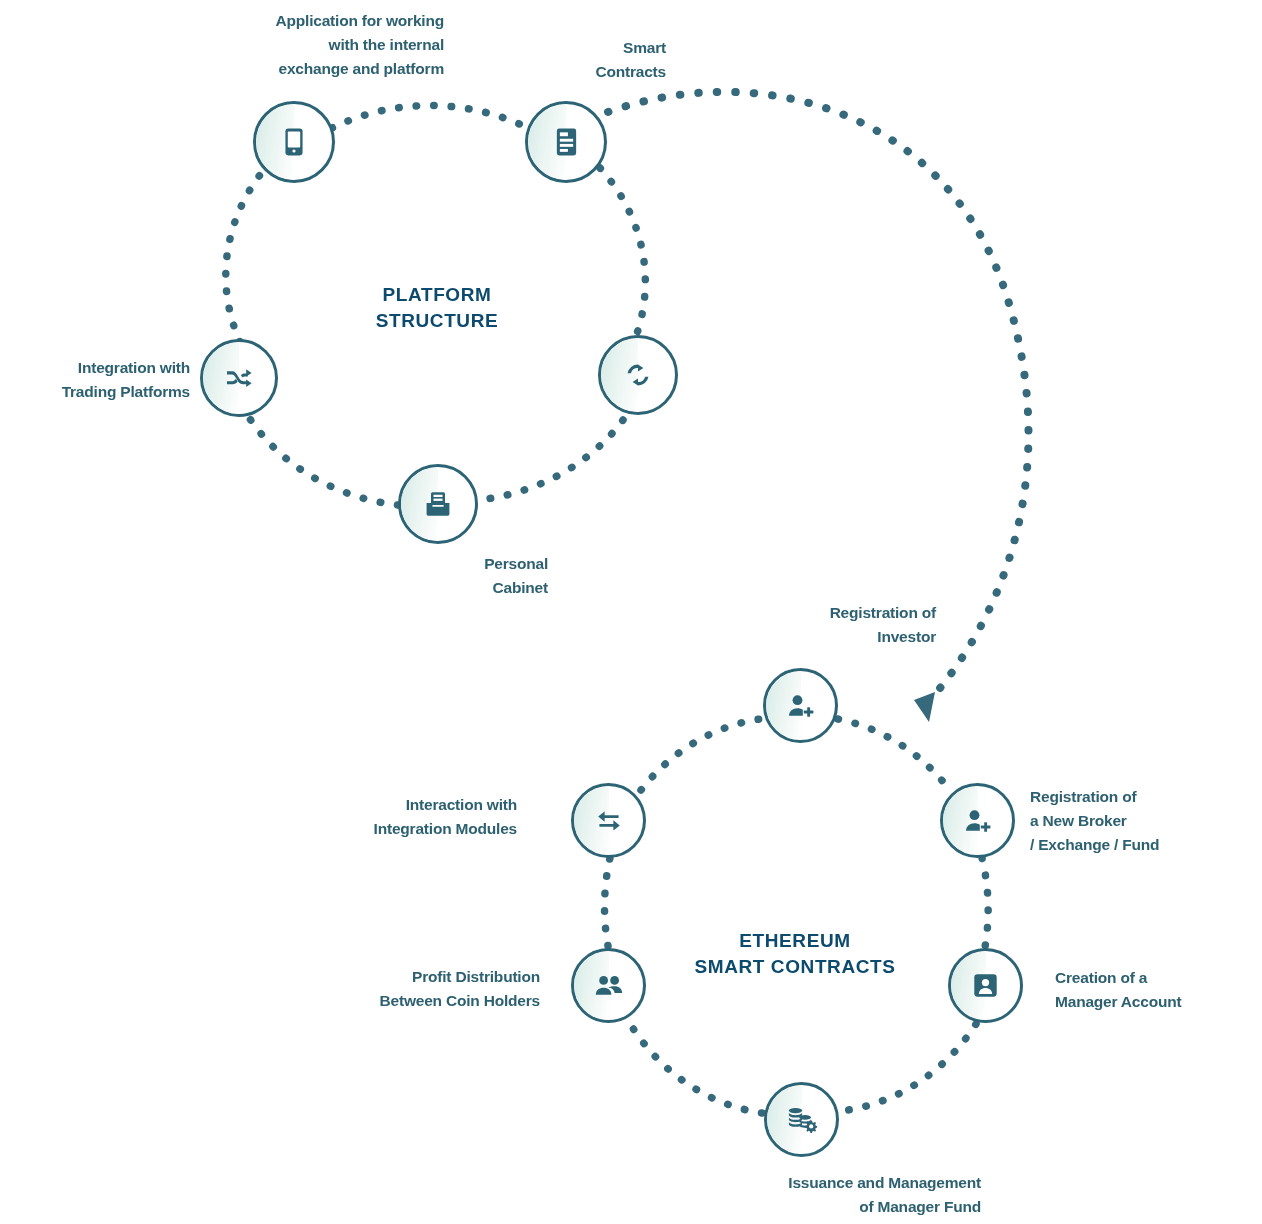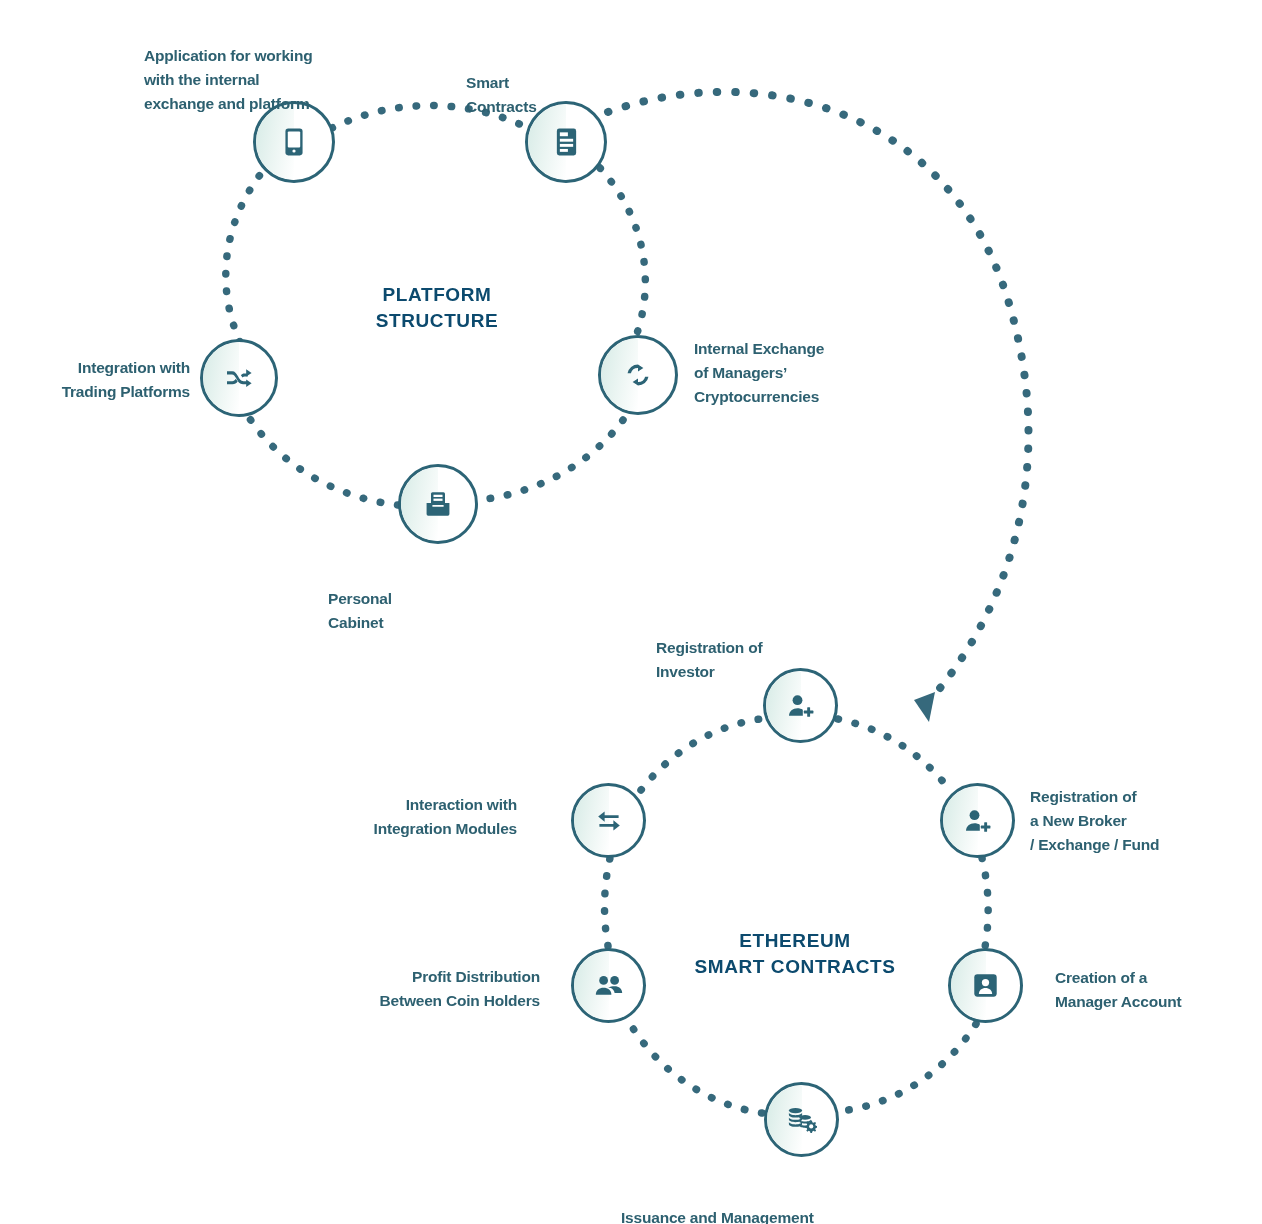--- a/index.html
+++ b/index.html
@@ -29,21 +29,21 @@
   }
   .label {
     position: absolute;
     font-weight: bold;
     font-size: 15.5px;
     line-height: 1.55;
     color: #2d6070;
     letter-spacing: -0.2px;
     white-space: pre-line;
   }
-  .label.c  { text-align: left; transform: translateX(-50%); margin-top: 35px; }
+  .label.c  { text-align: right; transform: translateX(-50%); }
   .label.r  { text-align: right; }
   .label.l  { text-align: left; }
 
   .center-title {
     position: absolute;
     font-weight: bold;
     font-size: 19px;
     line-height: 1.38;
     letter-spacing: 0.6px;
     color: #0c4a6e;
@@ -222,23 +222,20 @@
     </svg>
   </div>
 
   <div class="label c" style="left:294px; top:9px; width:300px;">Application for working
 with the internal
 exchange and platform</div>
 
   <div class="label c" style="left:566px; top:36px; width:200px;">Smart
 Contracts</div>
 
-  <div class="label l" style="left:694px; top:337px; width:250px;">Internal Exchange
-of Managers’
-Cryptocurrencies</div>
 
   <div class="label c" style="left:438px; top:552px; width:220px;">Personal
 Cabinet</div>
 
   <div class="label r" style="left:-60px; top:356px; width:250px;">Integration with
 Trading Platforms</div>
 
   <div class="center-title" style="left:437px; top:282px; width:320px;">PLATFORM
 STRUCTURE</div>
 

